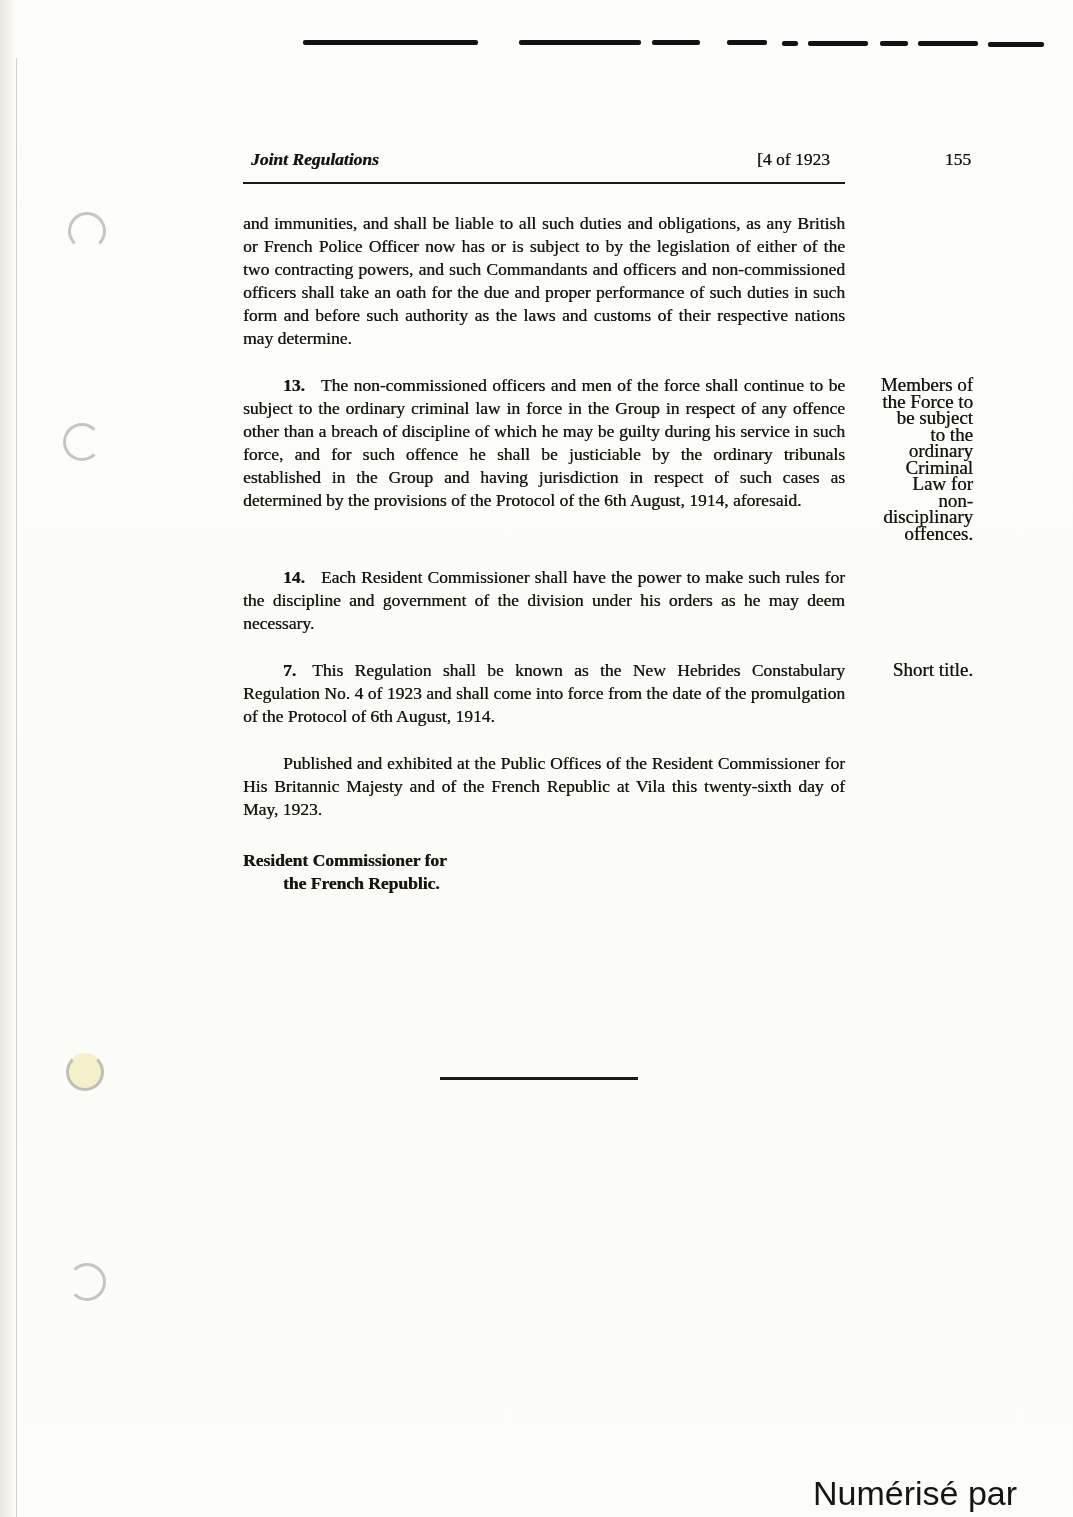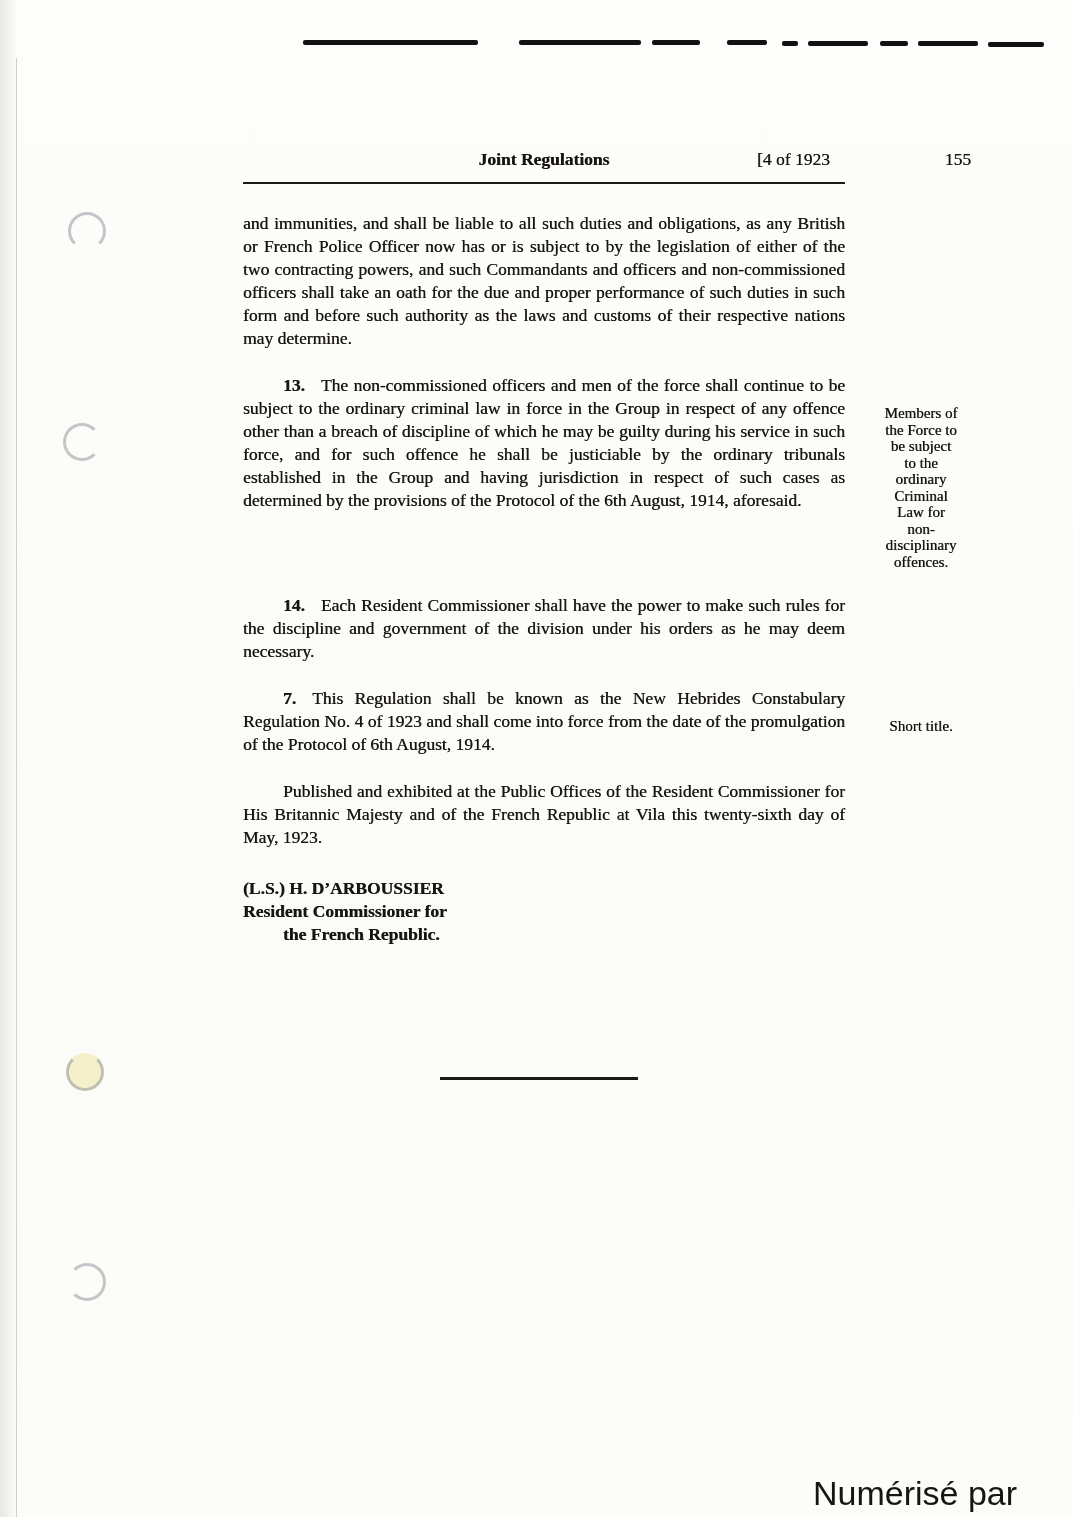--- a/index.html
+++ b/index.html
@@ -34,35 +34,35 @@
   .hole.h3 { background:rgba(233,222,120,.35); border-top-color:transparent; }
   .hole.h4 { border-left-color:transparent; }
   
   .content {
     position:absolute; left:243px; top:148px; width:730px;
     font-size:17.5px; line-height:23px;
     text-shadow:0.4px 0 0 rgba(20,16,10,.75);
   }
   .header-row { position:relative; height:24px; }
   .hdr-title {
-    position:absolute; left:0; width:602px; text-align:center;
-    font-weight:bold;
+    position:absolute; left:8px; width:602px; 
+    font-style:italic; font-weight:bold;
   }
   .hdr-ref  { position:absolute; left:514px; font-weight:normal; }
   .hdr-page { position:absolute; right:2px;text-align:center; }
   .header-rule { margin-top:10px; width:602px; height:2px; background:#1b1a18; }
   .body-block { margin-top:28px; }
   .para-row { display:flex; align-items:flex-start; margin-bottom:24px;font-family:Liberation Serif, serif; }
   .para { width:602px; text-align:justify; }
   .para.indent { text-indent:40px; }
   .para-num { font-weight:bold; margin-right:16px; }
   .side-note {
     width:104px; margin-left:24px; padding-top:3px;
-    font-size:15px; line-height:16.5px;
-    white-space:pre-line; text-align:center;margin-top:28px;
+    font-size:19px; line-height:16.5px;
+    white-space:pre-line; text-align:right;
   }
   .sig-block { display:flex; margin-top:28px; font-weight:bold; }
   .sig-col { line-height:23px; }
   .sig-col.left { width:294px; }
   .sig-line3 { padding-left:40px; }
   .end-rule {
     position:absolute; left:440px; top:1077px; width:198px; height:3px;
     background:#1a1916;
   }
   .scan-credit {
@@ -133,21 +133,20 @@
         <div class="side-note">Short title.</div>
       </div>
 
       <div class="para-row">
         <p class="para indent"><span>Published and exhibited at the Public Offices of the Resident Commissioner for His Britannic Majesty and of the French Republic at Vila this twenty-sixth day of May, 1923.</span></p>
         <div class="side-note"></div>
       </div>
 
       <div class="sig-block">
         <div class="sig-col left">
-          <div>(L.S.) H. D’ARBOUSSIER</div>
           <div>Resident Commissioner for</div>
           <div class="sig-line3">the French Republic.</div>
         </div>
       </div>
 
     </div>
   </div>
 
   <div class="end-rule"></div>
 

